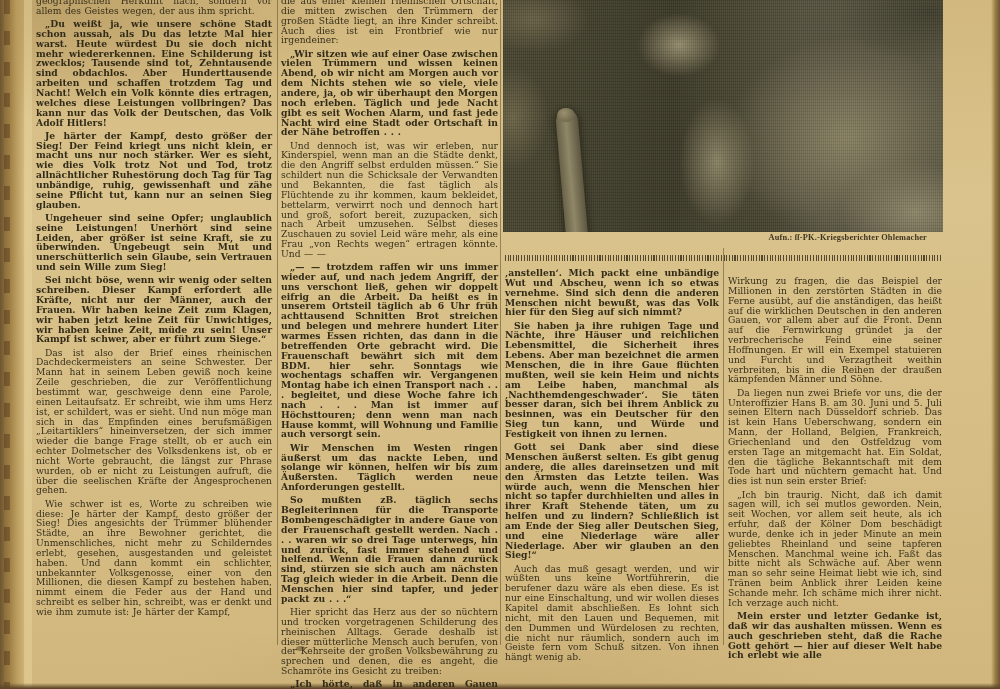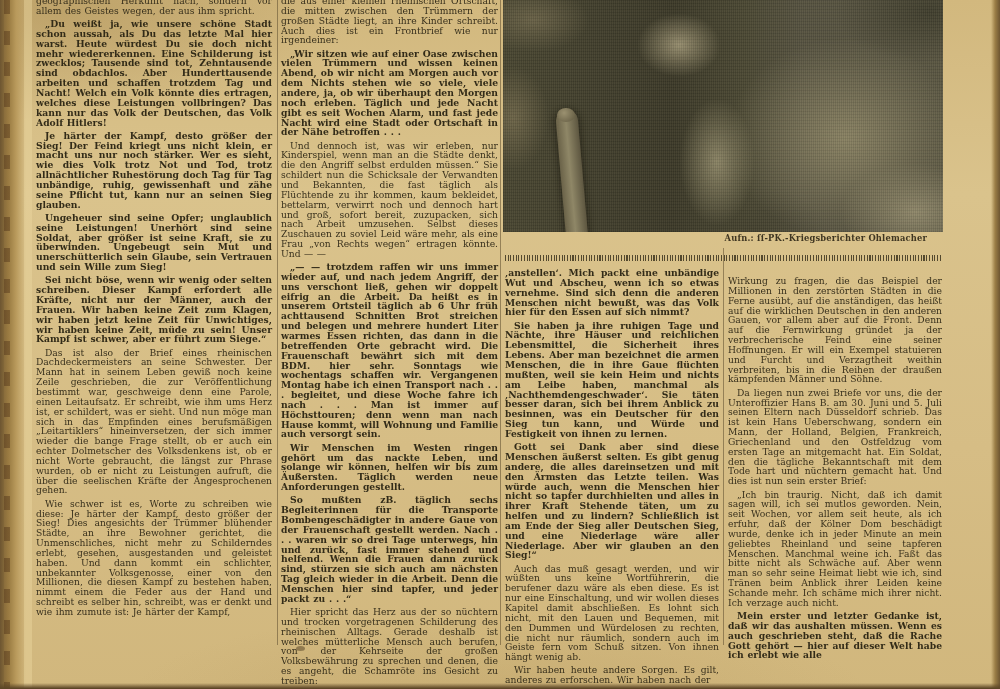--- a/index.html
+++ b/index.html
@@ -54,21 +54,21 @@
       repeating-linear-gradient(90deg, rgba(30,28,18,.08) 0 1px, rgba(220,205,160,.05) 1px 2px),
       repeating-linear-gradient(0deg, rgba(30,28,18,.06) 0 1px, rgba(220,205,160,.04) 1px 3px);}
   .photo .pole{position:absolute;left:52px;top:110px;width:22px;height:130px;
     border-radius:11px 11px 0 0;transform:rotate(-5deg);transform-origin:top center;
     background:linear-gradient(90deg,#6a6248,#8f8767 45%,#5d5640);
     box-shadow:2px 0 7px rgba(20,18,10,.35), -2px 0 6px rgba(20,18,10,.3);}
   .photo .knob{position:absolute;left:54px;top:108px;width:18px;height:14px;border-radius:50%;
     background:radial-gradient(circle at 40% 35%, #9b9170, #6a6248 80%);}
 
   .caption{position:absolute;left:503px;top:233px;width:424px;height:12px;
-    text-align:right;font-size:8.3px;font-weight:bold;color:#3e3521;letter-spacing:.2px;}
+    text-align:right;font-size:8.3px;font-weight:bold;color:#3e3521;letter-spacing:.2px;font-family:Liberation Serif, serif;}
   .hatch{position:absolute;left:505px;top:255px;width:436px;height:6px;
     background:repeating-linear-gradient(90deg, rgba(60,51,30,.85) 0 1px, rgba(60,51,30,0) 1px 2.7px);}
   .smudge{position:absolute;left:296px;top:646px;width:9px;height:5px;border-radius:50%;
     background:rgba(80,62,34,.5);}
 </style>
 </head>
 <body>
 
 <div class="page">
   <div class="edge-left"></div>
@@ -85,41 +85,40 @@
     <div class="pole"></div>
     <div class="knob"></div>
   </div>
   <div class="caption">Aufn.: ſſ-PK.-Kriegsberichter Ohlemacher</div>
   <div class="hatch"></div>
 
   <div class="col" id="col1">
       <p class="ni">geographischen Herkunft nach, sondern vor allem des Geistes wegen, der aus ihm spricht.</p>
       <p class="b">„Du weißt ja, wie unsere schöne Stadt schon aussah, als Du das letzte Mal hier warst. Heute würdest Du sie doch nicht mehr wiedererkennen. Eine Schilderung ist zwecklos; Tausende sind tot, Zehntausende sind obdachlos. Aber Hunderttausende arbeiten und schaffen trotzdem Tag und Nacht! Welch ein Volk könnte dies ertragen, welches diese Leistungen vollbringen? Das kann nur das Volk der Deutschen, das Volk Adolf Hitlers!</p>
       <p class="b">Je härter der Kampf, desto größer der Sieg! Der Feind kriegt uns nicht klein, er macht uns nur noch stärker. Wer es sieht, wie dies Volk trotz Not und Tod, trotz allnächtlicher Ruhestörung doch Tag für Tag unbändige, ruhig, gewissenhaft und zähe seine Pflicht tut, kann nur an seinen Sieg glauben.</p>
-      <p class="b">Ungeheuer sind seine Opfer; unglaublich seine Leistungen! Unerhört sind seine Soldat, aber größer ist seine Kraft, sie zu überwinden. Ungebeugt sein Mut und unerschütterlich sein Glaube, sein Vertrauen und sein Wille zum Sieg!</p>
+      <p class="b">Ungeheuer sind seine Opfer; unglaublich seine Leistungen! Unerhört sind seine Leiden, aber größer ist seine Kraft, sie zu überwinden. Ungebeugt sein Mut und unerschütterlich sein Glaube, sein Vertrauen und sein Wille zum Sieg!</p>
       <p class="b">Sei nicht böse, wenn wir wenig oder selten schreiben. Dieser Kampf erfordert alle Kräfte, nicht nur der Männer, auch der Frauen. Wir haben keine Zeit zum Klagen, wir haben jetzt keine Zeit für Unwichtiges, wir haben keine Zeit, müde zu sein! Unser Kampf ist schwer, aber er führt zum Siege.“</p>
       <p>Das ist also der Brief eines rheinischen Dachdeckermeisters an seine Schwester. Der Mann hat in seinem Leben gewiß noch keine Zeile geschrieben, die zur Veröffentlichung bestimmt war, geschweige denn eine Parole, einen Leitaufsatz. Er schreibt, wie ihm ums Herz ist, er schildert, was er sieht. Und nun möge man sich in das Empfinden eines berufsmäßigen „Leitartiklers“ hineinversetzen, der sich immer wieder die bange Frage stellt, ob er auch ein echter Dolmetscher des Volksdenkens ist, ob er nicht Worte gebraucht, die längst zur Phrase wurden, ob er nicht zu Leistungen aufruft, die über die seelischen Kräfte der Angesprochenen gehen.</p>
       <p>Wie schwer ist es, Worte zu schreiben wie diese: Je härter der Kampf, desto größer der Sieg! Dies angesichts der Trümmer blühender Städte, an ihre Bewohner gerichtet, die Unmenschliches, nicht mehr zu Schilderndes erlebt, gesehen, ausgestanden und geleistet haben. Und dann kommt ein schlichter, unbekannter Volksgenosse, einer von den Millionen, die diesen Kampf zu bestehen haben, nimmt einem die Feder aus der Hand und schreibt es selber hin, schreibt, was er denkt und wie ihm zumute ist: Je härter der Kampf,</p>
     </div>
   <div class="col" id="col2">
       <p class="ni">die aus einer kleinen rheinischen Ortschaft, die mitten zwischen den Trümmern der großen Städte liegt, an ihre Kinder schreibt. Auch dies ist ein Frontbrief wie nur irgendeiner:</p>
       <p class="b">„Wir sitzen wie auf einer Oase zwischen vielen Trümmern und wissen keinen Abend, ob wir nicht am Morgen auch vor dem Nichts stehen wie so viele, viele andere, ja, ob wir überhaupt den Morgen noch erleben. Täglich und jede Nacht gibt es seit Wochen Alarm, und fast jede Nacht wird eine Stadt oder Ortschaft in der Nähe betroffen . . .</p>
       <p>Und dennoch ist, was wir erleben, nur Kinderspiel, wenn man an die Städte denkt, die den Angriff selbst erdulden müssen.“ Sie schildert nun die Schicksale der Verwandten und Bekannten, die fast täglich als Flüchtende zu ihr kommen, kaum bekleidet, bettelarm, verwirrt noch und dennoch hart und groß, sofort bereit, zuzupacken, sich nach Arbeit umzusehen. Selbst dieses Zuschauen zu soviel Leid wäre mehr, als eine Frau „von Rechts wegen“ ertragen könnte. Und — —</p>
       <p class="b">„— — trotzdem raffen wir uns immer wieder auf, und nach jedem Angriff, der uns verschont ließ, gehen wir doppelt eifrig an die Arbeit. Da heißt es in unserem Ortsteil täglich ab 6 Uhr früh achttausend Schnitten Brot streichen und belegen und mehrere hundert Liter warmes Essen richten, das dann in die betreffenden Orte gebracht wird. Die Frauenschaft bewährt sich mit dem BDM. hier sehr. Sonntags wie wochentags schaffen wir. Vergangenen Montag habe ich einen Transport nach . . . begleitet, und diese Woche fahre ich nach . . . Man ist immer auf Höchsttouren; denn wenn man nach Hause kommt, will Wohnung und Familie auch versorgt sein.</p>
-      <p class="b">Wir Menschen im Westen ringen gehört um das nackte Leben, und solange wir können, helfen wir bis zum Äußersten. Täglich werden neue Anforderungen gestellt.</p>
+      <p class="b">Wir Menschen im Westen ringen äußerst um das nackte Leben, und solange wir können, helfen wir bis zum Äußersten. Täglich werden neue Anforderungen gestellt.</p>
       <p class="b">So mußten zB. täglich sechs Begleiterinnen für die Transporte Bombengeschädigter in andere Gaue von der Frauenschaft gestellt werden. Nach . . . waren wir so drei Tage unterwegs, hin und zurück, fast immer stehend und helfend. Wenn die Frauen dann zurück sind, stürzen sie sich auch am nächsten Tag gleich wieder in die Arbeit. Denn die Menschen hier sind tapfer, und jeder packt zu . . .“</p>
-      <p>Hier spricht das Herz aus der so nüchtern und trocken vorgetragenen Schilderung des rheinischen Alltags. Gerade deshalb ist welches mütterliche Mensch auch berufen, von der Kehrseite der großen Volksbewährung zu sprechen und denen, die es angeht, die Schamröte ins Gesicht zu treiben:</p>
+      <p>Hier spricht das Herz aus der so nüchtern und trocken vorgetragenen Schilderung des rheinischen Alltags. Gerade deshalb ist dieser mütterliche Mensch auch berufen, von der Kehrseite der großen Volksbewährung zu sprechen und denen, die es angeht, die Schamröte ins Gesicht zu treiben:</p>
       <p class="b">„Ich hörte, daß in anderen Gauen unseres Vaterlandes manche Menschen gar nicht entfernt ahnen, was hier los ist, ja, eine Bekannte, die augenblicklich in O. weilt, schrieb, daß die Leute dort der Ansicht seien, es sei hier wohl gar nicht so schlimm, man sollte sich nicht so</p>
     </div>
   <div class="col" id="col3">
-      <p class="b ni">‚anstellen‘. Mich packt eine unbändige Wut und Abscheu, wenn ich so etwas vernehme. Sind sich denn die anderen Menschen nicht bewußt, was das Volk hier für den Essen auf sich nimmt?</p>
+      <p class="b ni">‚anstellen‘. Mich packt eine unbändige Wut und Abscheu, wenn ich so etwas vernehme. Sind sich denn die anderen Menschen nicht bewußt, was das Volk hier für den Sieg auf sich nimmt?</p>
       <p class="b">Sie haben ja ihre ruhigen Tage und Nächte, ihre Häuser und reichlichen Lebensmittel, die Sicherheit ihres Lebens. Aber man bezeichnet die armen Menschen, die in ihre Gaue flüchten mußten, weil sie kein Heim und nichts am Leibe haben, manchmal als ‚Nachthemdengeschwader‘. Sie täten besser daran, sich bei ihrem Anblick zu besinnen, was ein Deutscher für den Sieg tun kann, und Würde und Festigkeit von ihnen zu lernen.</p>
       <p class="b">Gott sei Dank aber sind diese Menschen äußerst selten. Es gibt genug andere, die alles dareinsetzen und mit den Ärmsten das Letzte teilen. Was würde auch, wenn die Menschen hier nicht so tapfer durchhielten und alles in ihrer Kraft Stehende täten, um zu helfen und zu lindern? Schließlich ist am Ende der Sieg aller Deutschen Sieg, und eine Niederlage wäre aller Niederlage. Aber wir glauben an den Sieg!“</p>
       <p>Auch das muß gesagt werden, und wir wüßten uns keine Wortführerin, die berufener dazu wäre als eben diese. Es ist nur eine Einschaltung, und wir wollen dieses Kapitel damit abschließen. Es lohnt sich nicht, mit den Lauen und Bequemen, mit den Dummen und Würdelosen zu rechten, die nicht nur räumlich, sondern auch im Geiste fern vom Schuß sitzen. Von ihnen hängt wenig ab.</p>
-      <p>Wir haben heute andere Sorgen. Es gilt, anderes zu erforschen. Wir haben nach der</p>
     </div>
   <div class="col" id="col4">
       <p class="ni">Wirkung zu fragen, die das Beispiel der Millionen in den zerstörten Städten in die Ferne ausübt, auf die anständigen, das heißt auf die wirklichen Deutschen in den anderen Gauen, vor allem aber auf die Front. Denn auf die Fernwirkung gründet ja der verbrecherische Feind eine seiner Hoffnungen. Er will ein Exempel statuieren und Furcht und Verzagtheit weithin verbreiten, bis in die Reihen der draußen kämpfenden Männer und Söhne.</p>
       <p>Da liegen nun zwei Briefe vor uns, die der Unteroffizier Hans B. am 30. Juni und 5. Juli seinen Eltern nach Düsseldorf schrieb. Das ist kein Hans Ueberschwang, sondern ein Mann, der Holland, Belgien, Frankreich, Griechenland und den Ostfeldzug vom ersten Tage an mitgemacht hat. Ein Soldat, den die tägliche Bekanntschaft mit dem Tode hart und nüchtern gemacht hat. Und dies ist nun sein erster Brief:</p>
       <p>„Ich bin traurig. Nicht, daß ich damit sagen will, ich sei mutlos geworden. Nein, seit Wochen, vor allem seit heute, als ich erfuhr, daß der Kölner Dom beschädigt wurde, denke ich in jeder Minute an mein geliebtes Rheinland und seine tapferen Menschen. Manchmal weine ich. Faßt das bitte nicht als Schwäche auf. Aber wenn man so sehr seine Heimat liebt wie ich, sind Tränen beim Anblick ihrer Leiden keine Schande mehr. Ich schäme mich ihrer nicht. Ich verzage auch nicht.</p>
       <p class="b">Mein erster und letzter Gedanke ist, daß wir das aushalten müssen. Wenn es auch geschrieben steht, daß die Rache Gott gehört — hier auf dieser Welt habe ich erlebt wie alle</p>
     </div>
 
   <div class="smudge"></div>
 </div>

